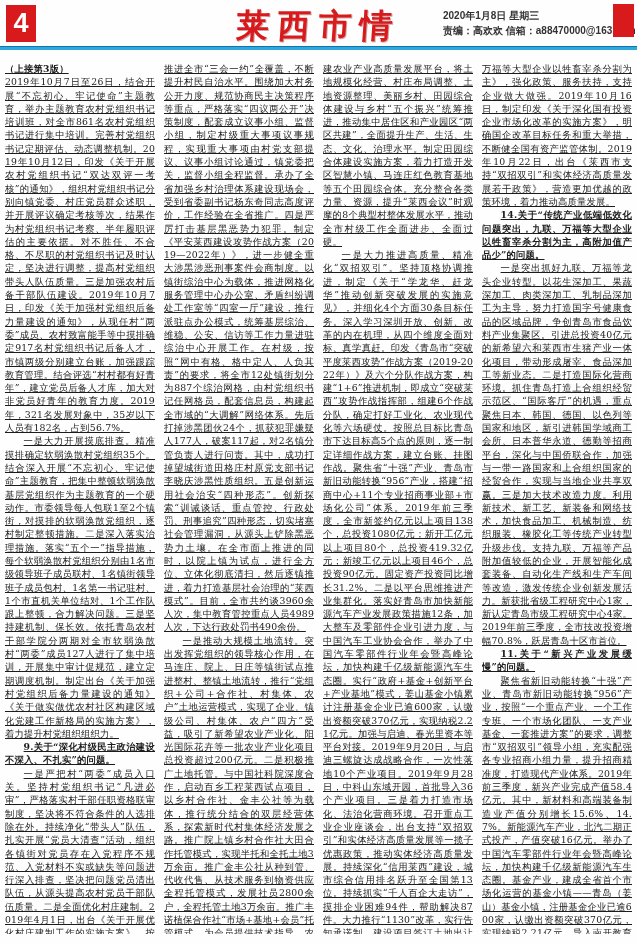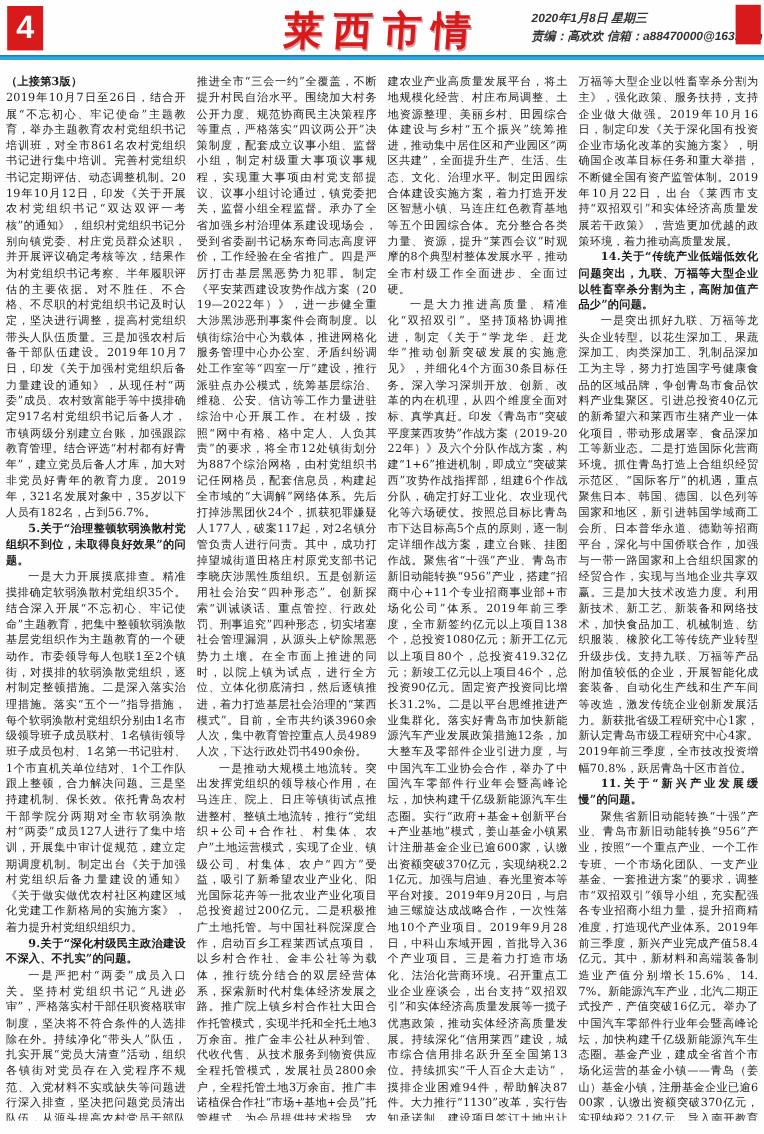--- a/index.html
+++ b/index.html
@@ -20,31 +20,31 @@
   }
   .masthead-title{
     position:absolute;left:0;right:0;top:4px;text-align:center;
     font-family:"DejaVu Serif",serif;font-weight:bold;font-size:33px;
     color:var(--red);letter-spacing:8px;transform:skewX(-4deg);
     text-shadow:1px 1px 0 rgba(120,0,0,.35);
   }
   .masthead-right{
     position:absolute;left:443px;top:8px;width:165px;
     font-family:"Liberation Sans",sans-serif;font-size:10px;font-weight:bold;
-    color:#333;line-height:15px;white-space:nowrap;font-style:italic;
+    color:#333;line-height:15px;white-space:nowrap;
   }
   .corner-block{position:absolute;right:3px;top:4px;width:21px;height:33px;background:var(--red);}
   .rule{height:3px;background:var(--blue);border-top:1px solid #0f74ad;margin:0;}
   .columns{
     display:flex;gap:9px;padding:12px 5px 0 5px;box-sizing:border-box;height:884px;
   }
   .column{flex:1 1 0;overflow:hidden;}
   .column p{
     margin:0;font-size:9.3px;line-height:13.3px;text-align:justify;
-    word-break:break-all;letter-spacing:.2px;
+    word-break:break-all;letter-spacing:.2px;text-decoration:underline;
   }
   .para{text-indent:2em;}
   .cont{text-indent:0;}
   .heading{font-weight:bold;text-indent:2em;}
   .subhead{font-weight:bold;text-indent:2em;}
   .note-left{font-weight:bold;text-indent:0;}
   :root{--red:#d81a1c;--blue:#2fa8dc;}
 </style>
 </head>
 <body>
@@ -57,21 +57,20 @@
       <div>2020年1月8日 星期三</div>
       <div>责编：高欢欢 信箱：a88470000@163.com</div>
     </div>
     <div class="corner-block"></div>
   </header>
   <div class="rule"></div>
   <main class="columns" id="columns">
       <div class="column">
         <p class="note-left">（上接第3版）</p>
         <p class="cont">2019年10月7日至26日，结合开展“不忘初心、牢记使命”主题教育，举办主题教育农村党组织书记培训班，对全市861名农村党组织书记进行集中培训。完善村党组织书记定期评估、动态调整机制。2019年10月12日，印发《关于开展农村党组织书记“双达双评一考核”的通知》，组织村党组织书记分别向镇党委、村庄党员群众述职，并开展评议确定考核等次，结果作为村党组织书记考察、半年履职评估的主要依据。对不胜任、不合格、不尽职的村党组织书记及时认定，坚决进行调整，提高村党组织带头人队伍质量。三是加强农村后备干部队伍建设。2019年10月7日，印发《关于加强村党组织后备力量建设的通知》，从现任村“两委”成员、农村致富能手等中摸排确定917名村党组织书记后备人才，市镇两级分别建立台账，加强跟踪教育管理。结合评选“村村都有好青年”，建立党员后备人才库，加大对非党员好青年的教育力度。2019年，321名发展对象中，35岁以下人员有182名，占到56.7%。</p>
-        <p class="heading">5.关于“治理整顿软弱涣散村党组织不到位，未取得良好效果”的问题。</p>
         <p class="para">一是大力开展摸底排查。精准摸排确定软弱涣散村党组织35个。结合深入开展“不忘初心、牢记使命”主题教育，把集中整顿软弱涣散基层党组织作为主题教育的一个硬动作。市委领导每人包联1至2个镇街，对摸排的软弱涣散党组织，逐村制定整顿措施。二是深入落实治理措施。落实“五个一”指导措施，每个软弱涣散村党组织分别由1名市级领导班子成员联村、1名镇街领导班子成员包村、1名第一书记驻村、1个市直机关单位结对、1个工作队跟上整顿，合力解决问题。三是坚持建机制、保长效。依托青岛农村干部学院分两期对全市软弱涣散村“两委”成员127人进行了集中培训，开展集中审计促规范，建立定期调度机制。制定出台《关于加强村党组织后备力量建设的通知》《关于做实做优农村社区构建区域化党建工作新格局的实施方案》，着力提升村党组织组织力。</p>
         <p class="heading">9.关于“深化村级民主政治建设不深入、不扎实”的问题。</p>
         <p class="para">一是严把村“两委”成员入口关。坚持村党组织书记“凡进必审”，严格落实村干部任职资格联审制度，坚决将不符合条件的人选排除在外。持续净化“带头人”队伍，扎实开展“党员大清查”活动，组织各镇街对党员存在入党程序不规范、入党材料不实或缺失等问题进行深入排查，坚决把问题党员清出队伍，从源头提高农村党员干部队伍质量。二是全面优化村庄建制。2019年4月1日，出台《关于开展优化村庄建制工作的实施方案》。按照原村干部、村民的待遇、债权债务、资产资源资金“三个不变”的原则，依法依规撤并村民委员会。目前，全市行政村数量从861个大幅调整为142个，村均人口规模从512人增加到3728人，为推动全域统筹奠定了基础。三是持续深化村级民主政治建设。2019年8月6日，研究制定《关于加强和改进城乡社区治理的实施意见》，全面提升城乡社区治理法治化、科学化、精细化水平和组织化程度。2019年9月4日，出台《关于进一步健全完善农村“三会一约”促进基层治理的意见》，</p>
       </div>
       <div class="column">
         <p class="cont">推进全市“三会一约”全覆盖，不断提升村民自治水平。围绕加大村务公开力度、规范协商民主决策程序等重点，严格落实“四议两公开”决策制度，配套成立议事小组、监督小组，制定村级重大事项议事规程，实现重大事项由村党支部提议、议事小组讨论通过，镇党委把关，监督小组全程监督。承办了全省加强乡村治理体系建设现场会，受到省委副书记杨东奇同志高度评价，工作经验在全省推广。四是严厉打击基层黑恶势力犯罪。制定《平安莱西建设攻势作战方案（2019—2022年）》，进一步健全重大涉黑涉恶刑事案件会商制度。以镇街综治中心为载体，推进网格化服务管理中心办公室、矛盾纠纷调处工作室等“四室一厅”建设，推行派驻点办公模式，统筹基层综治、维稳、公安、信访等工作力量进驻综治中心开展工作。在村级，按照“网中有格、格中定人、人负其责”的要求，将全市12处镇街划分为887个综治网格，由村党组织书记任网格员，配套信息员，构建起全市域的“大调解”网络体系。先后打掉涉黑团伙24个，抓获犯罪嫌疑人177人，破案117起，对2名镇分管负责人进行问责。其中，成功打掉望城街道田格庄村原党支部书记李晓庆涉黑性质组织。五是创新运用社会治安“四种形态”。创新探索“训诫谈话、重点管控、行政处罚、刑事追究”四种形态，切实堵塞社会管理漏洞，从源头上铲除黑恶势力土壤。在全市面上推进的同时，以院上镇为试点，进行全方位、立体化彻底清扫，然后逐镇推进，着力打造基层社会治理的“莱西模式”。目前，全市共约谈3960余人次，集中教育管控重点人员4989人次，下达行政处罚书490余份。</p>
         <p class="para">一是推动大规模土地流转。突出发挥党组织的领导核心作用，在马连庄、院上、日庄等镇街试点推进整村、整镇土地流转，推行“党组织+公司+合作社、村集体、农户”土地运营模式，实现了企业、镇级公司、村集体、农户“四方”受益，吸引了新希望农业产业化、阳光国际花卉等一批农业产业化项目总投资超过200亿元。二是积极推广土地托管。与中国社科院深度合作，启动百乡工程莱西试点项目，以乡村合作社、金丰公社等为载体，推行统分结合的双层经营体系，探索新时代村集体经济发展之路。推广院上镇乡村合作社大田合作托管模式，实现半托和全托土地3万余亩。推广金丰公社从种到管、代收代售、从技术服务到物资供应全程托管模式，发展社员2800余户，全程托管土地3万余亩。推广丰诺植保合作社“市场+基地+会员”托管模式，为会员提供技术指导、农资供应、托管服务、资金统筹、产品销售等服务，带动上万农民致富。三是推进“三资”规范管理。2019年6月25日，制定《关于莱西市村庄建制优化中集体资产融合工作的意见》，确保优化村庄建制工作中农村集体资产的安全与完整。目前，正深入开展沽河街道孙受村、院上镇七岌新村资产融合试点工作，扎实开展村庄清产核资等资产融合各项工作。2019年7月15日，出台《关于推进市级涉农资金统筹整合的实施意见（试行）》，加强村级资产资源管理，统筹运用清产核资成果，指导开展承包费清缴工作。四是全面统筹财政扶持资金。2019年7月15日，制定《关于推进市级涉农资金统筹整合的实施意见（试行）》，结合实施中央财政资金扶持村集体经济发展项目，统筹中央财政资金和青岛市财政资金，积极做好50个村庄实施财政扶持发展壮大村级集体经济发展项目。五是推动农业产业融合发展，积极搭</p>
       </div>
       <div class="column">
         <p class="cont">建农业产业高质量发展平台，将土地规模化经营、村庄布局调整、土地资源整理、美丽乡村、田园综合体建设与乡村“五个振兴”统筹推进，推动集中居住区和产业园区“两区共建”，全面提升生产、生活、生态、文化、治理水平。制定田园综合体建设实施方案，着力打造开发区智慧小镇、马连庄红色教育基地等五个田园综合体。充分整合各类力量、资源，提升“莱西会议”时观摩的8个典型村整体发展水平，推动全市村级工作全面进步、全面过硬。</p>

